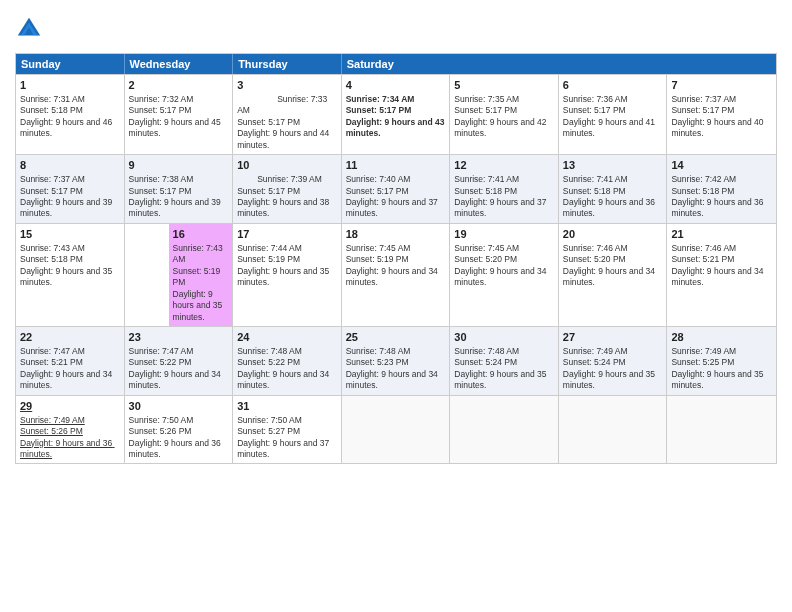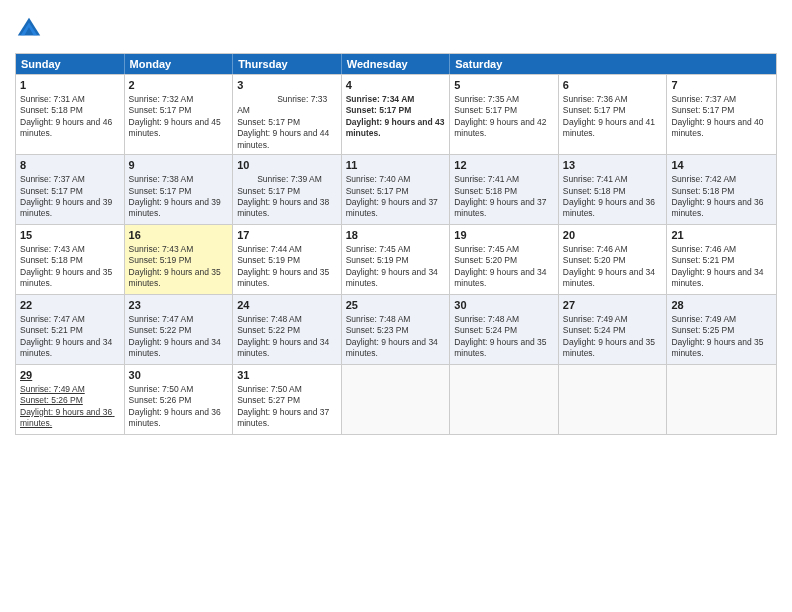--- a/index.html
+++ b/index.html
@@ -125,23 +125,22 @@
     </div>
     <div class="title-block">
       <div class="month-title"></div>
       <div class="location"></div>
     </div>
   </div>
 
   <div class="calendar">
     <div class="cal-header">
     <div class="cal-header-cell">Sunday</div>
-        <div class="cal-header-cell">Monday</div>
+        <div class="cal-header-cell">Wednesday</div>
         <div class="cal-header-cell">Thursday</div>
-        <div class="cal-header-cell">Wednesday</div>
         <div class="cal-header-cell">Saturday</div>
       </div>
     <div class="cal-body">
     <div class="cal-row">
           <div class="cal-cell" style="background: rgb(255, 255, 255);"><span class="day-num">1</span><span style="white-space: pre-wrap;">Sunrise: 7:31 AM
 Sunset: 5:18 PM
 Daylight: 9 hours and 46 minutes.</span></div>
           <div class="cal-cell" style="background: rgb(255, 255, 255);"><span class="day-num">2</span><span style="white-space: pre-wrap;">Sunrise: 7:32 AM
 Sunset: 5:17 PM
 Daylight: 9 hours and 45 minutes.</span></div>
@@ -181,21 +180,21 @@
 Sunset: 5:18 PM
 Daylight: 9 hours and 36 minutes.</span></div>
           <div class="cal-cell" style="background: rgb(238, 242, 248);"><span class="day-num">14</span><span style="white-space: pre-wrap;">Sunrise: 7:42 AM
 Sunset: 5:18 PM
 Daylight: 9 hours and 36 minutes.</span></div>
         </div>
         <div class="cal-row">
           <div class="cal-cell" style="background: rgb(255, 255, 255);"><span class="day-num">15</span><span style="white-space: pre-wrap;">Sunrise: 7:43 AM
 Sunset: 5:18 PM
 Daylight: 9 hours and 35 minutes.</span></div>
-          <div class="cal-cell" style="background: #fef9c3;"><span class="day-num">16</span><span style="white-space: pre-wrap;">Sunrise: 7:43 AM
+          <div class="cal-cell" style="background: #f0abfc; margin-left: 44px;"><span class="day-num">16</span><span style="white-space: pre-wrap;">Sunrise: 7:43 AM
 Sunset: 5:19 PM
 Daylight: 9 hours and 35 minutes.</span></div>
           <div class="cal-cell" style="background: rgb(255, 255, 255);"><span class="day-num">17</span><span style="white-space: pre-wrap;">Sunrise: 7:44 AM
 Sunset: 5:19 PM
 Daylight: 9 hours and 35 minutes.</span></div>
           <div class="cal-cell" style="background: rgb(255, 255, 255);"><span class="day-num">18</span><span style="white-space: pre-wrap;">Sunrise: 7:45 AM
 Sunset: 5:19 PM
 Daylight: 9 hours and 34 minutes.</span></div>
           <div class="cal-cell" style="background: rgb(255, 255, 255);"><span class="day-num">19</span><span style="white-space: pre-wrap;">Sunrise: 7:45 AM
 Sunset: 5:20 PM

